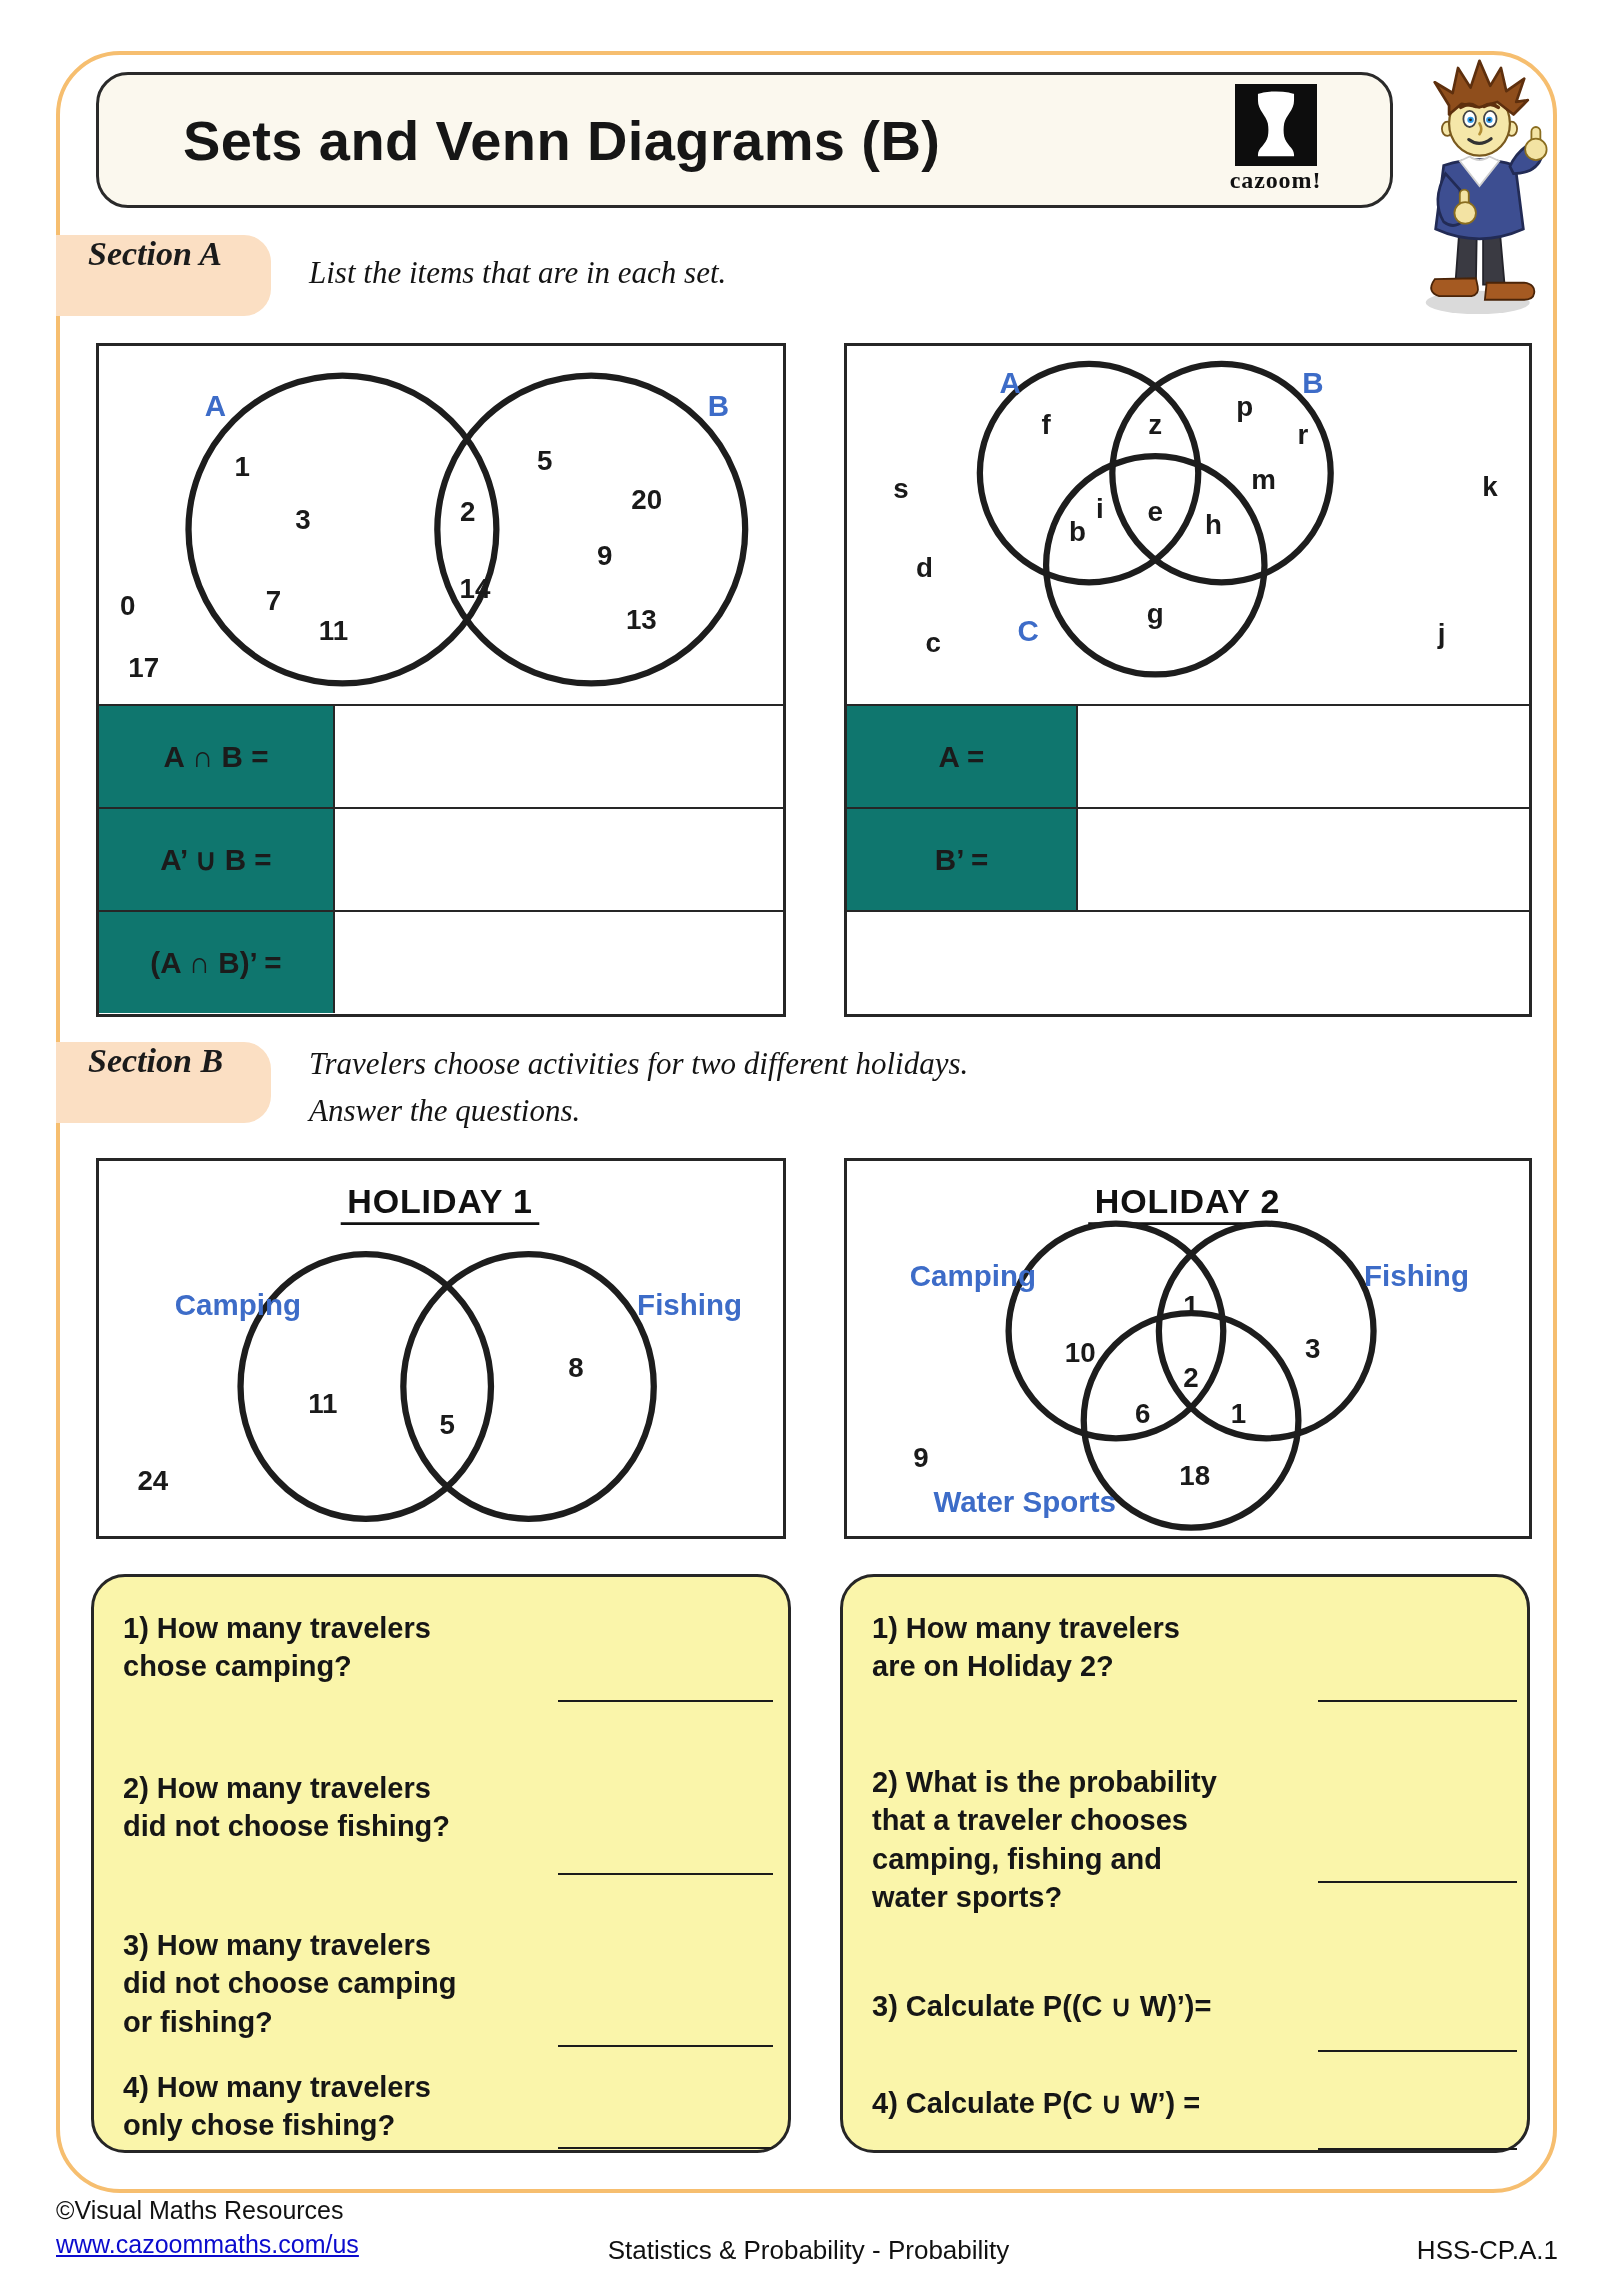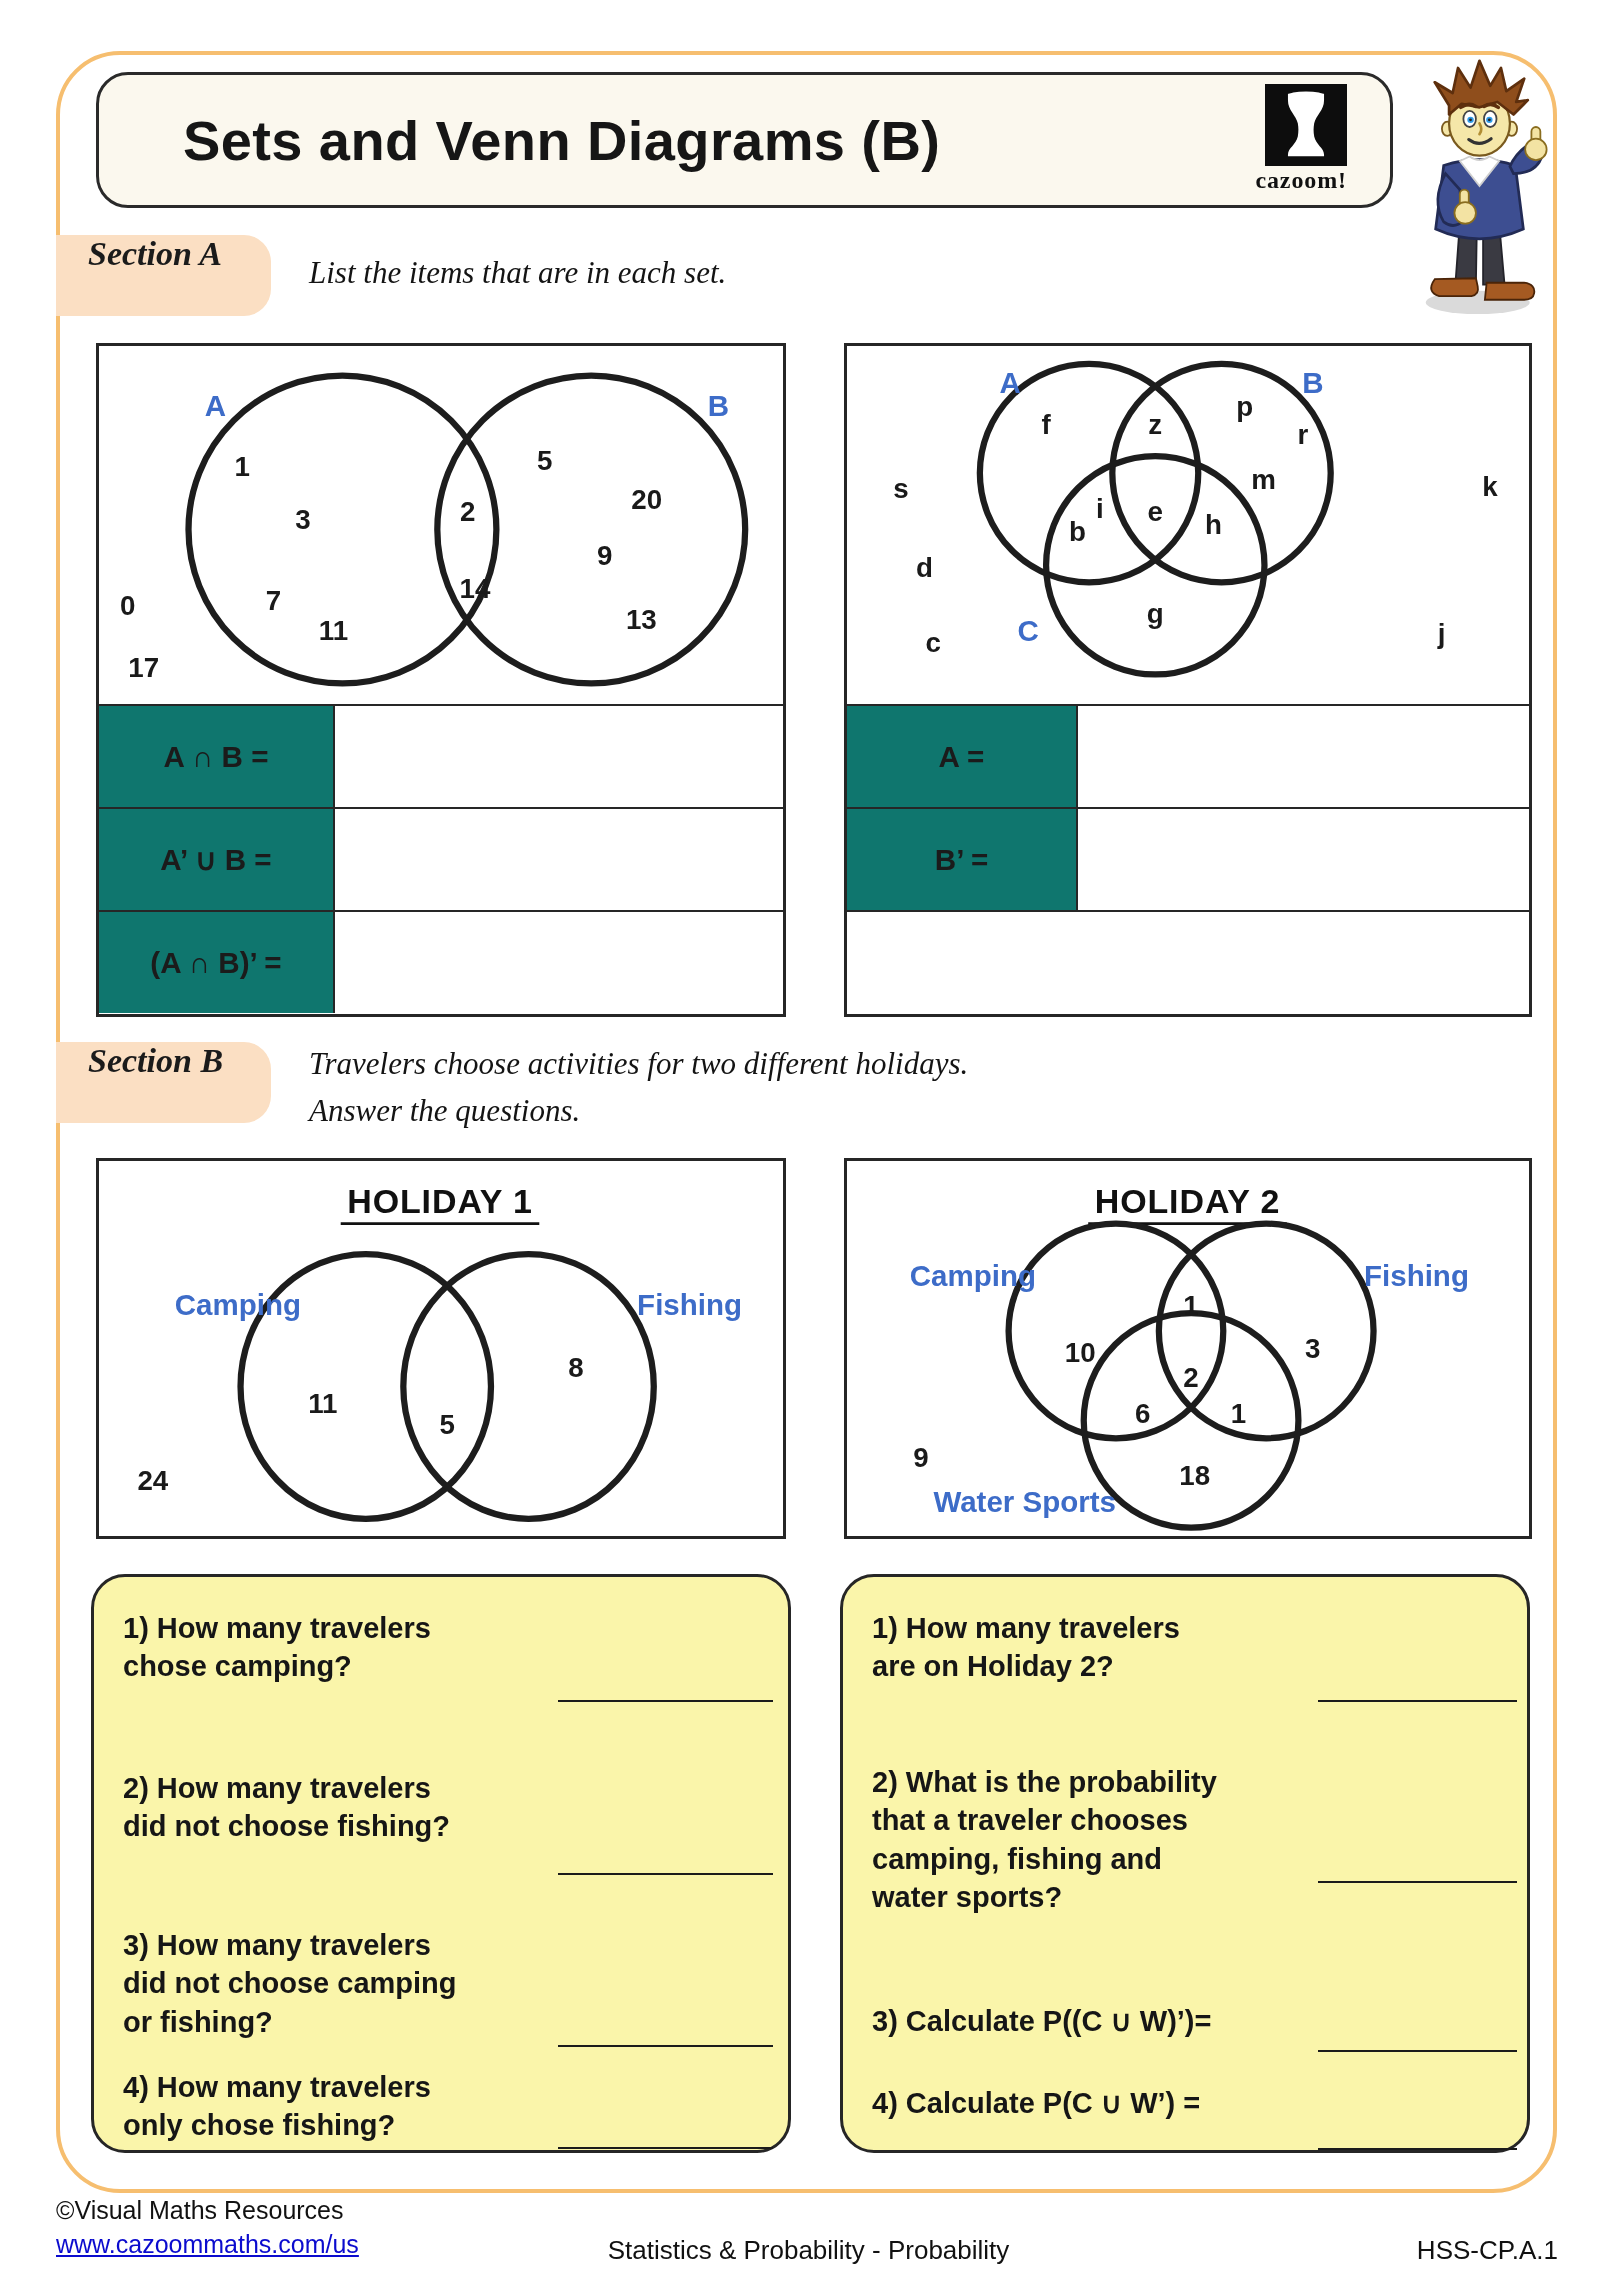--- a/index.html
+++ b/index.html
@@ -11,21 +11,21 @@
     position:absolute; left:56px; top:51px; width:1501px; height:2142px;
     border:4.5px solid #F6BE6F; border-radius:64px; box-sizing:border-box;
   }
   
   .title-box {
     position:absolute; left:96px; top:72px; width:1297px; height:136px;
     background:#FBF8EE; border:3.6px solid #2A2A2A; border-radius:32px;
     box-sizing:border-box; display:flex; align-items:center;
   }
   .title-text { font-size:56px; font-weight:bold; padding-left:41px; color:#161616; letter-spacing:0.4px;margin-left:43px; }
-  .logo { position:absolute; right:43px; top:9px; width:143px; text-align:right; }
+  .logo { position:absolute; right:43px; top:9px; width:143px; text-align:center; }
   .logo-brand { font-family:"Liberation Serif", serif; font-weight:bold; font-size:24px; color:#111; margin-top:-1.8px; letter-spacing:0.9px; }
   .mascot { position:absolute; left:1390px; top:48px; }
   
   .section-label {
     position:absolute; left:56px; width:215px; height:81px; background:#FBDFC3;
     border-radius:0 27px 27px 0; display:flex; align-items:flex-start; box-sizing:border-box;
     padding-left:32px; font-family:"Liberation Serif", serif; font-style:italic;
     font-weight:bold; font-size:34px; color:#1b1b1b;
   }
   .instruction {
@@ -248,21 +248,21 @@
 
   <div class="qbox" style="left:840px; top:1574px; width:690px; height:579px;">
     <div class="qtext" style="left:29px; top:32px;">1) How many travelers
 are on Holiday 2?</div>
     <div class="ansline" style="left:475px; top:123px; width:199px;"></div>
     <div class="qtext" style="left:29px; top:186px;">2) What is the probability
 that a traveler chooses
 camping, fishing and
 water sports?</div>
     <div class="ansline" style="left:475px; top:304px; width:199px;"></div>
-    <div class="qtext" style="left:29px; top:425px;text-align:center;">3) Calculate P((C ∪ W)’)=</div>
+    <div class="qtext" style="left:29px; top:410px;text-align:center;">3) Calculate P((C ∪ W)’)=</div>
     <div class="ansline" style="left:475px; top:473px; width:199px;"></div>
     <div class="qtext" style="left:29px; top:507px;">4) Calculate P(C ∪ W’) =</div>
     <div class="ansline" style="left:475px; top:571px; width:199px;"></div>
   </div>
 
   <div class="footer-left">
     <span>©Visual Maths Resources</span>
     <a class="footer-link" href="#">www.cazoommaths.com/us</a>
   </div>
   <div class="footer-center">Statistics &amp; Probability - Probability</div>

